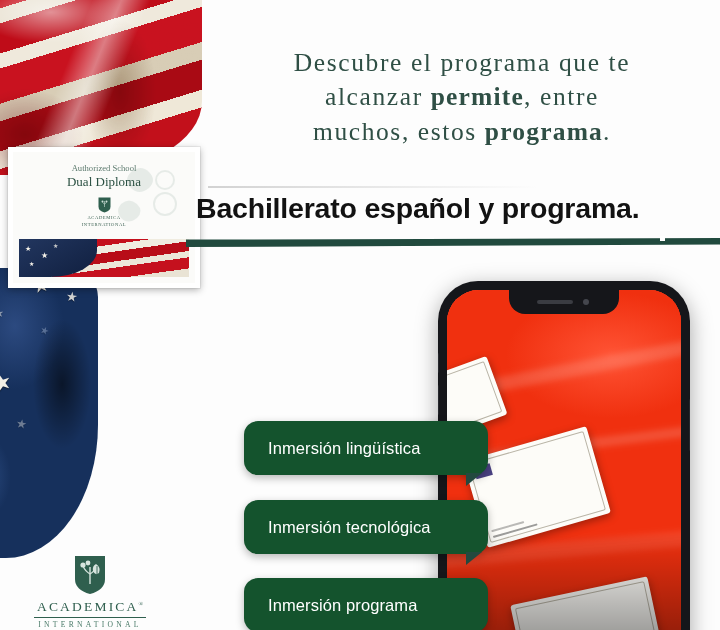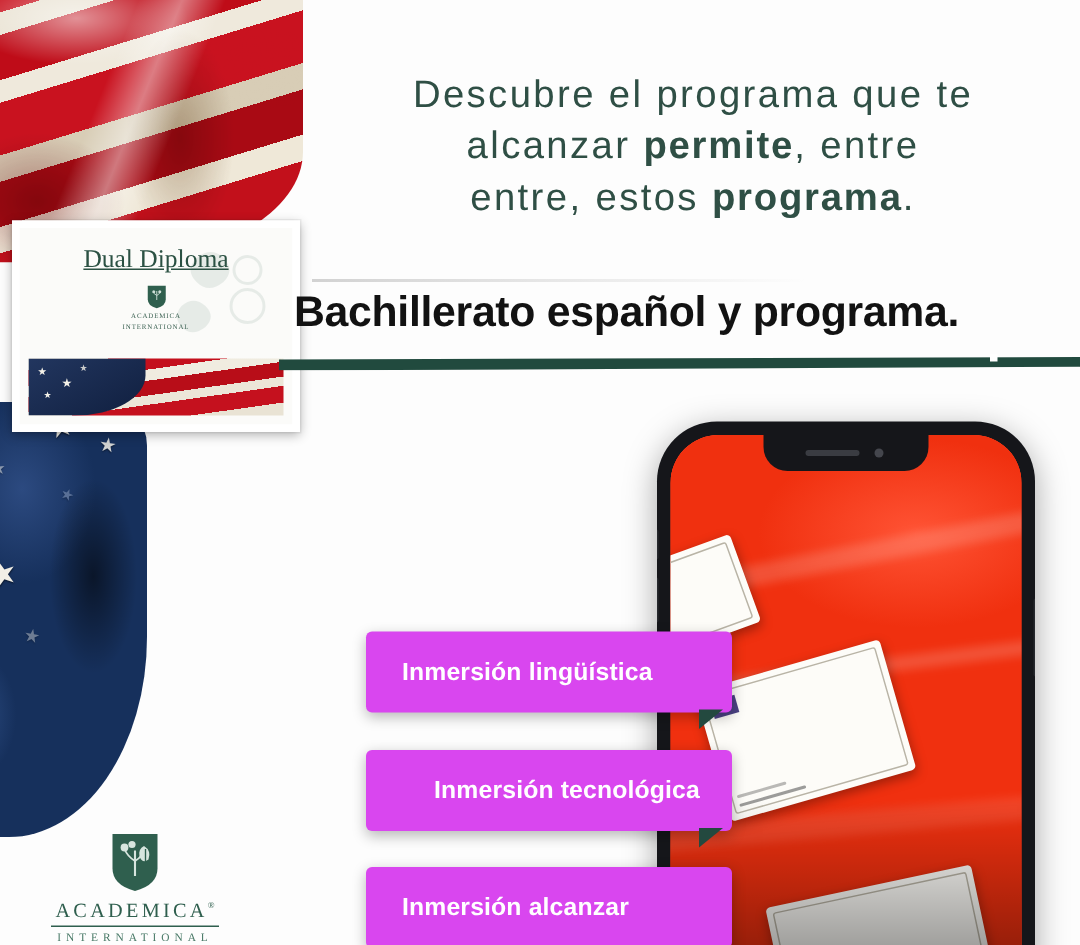--- a/index.html
+++ b/index.html
@@ -76,21 +76,21 @@
   }
   .dc-paper{position:absolute;inset:0;background:#fbfbf9;}
   .dc-watermark{
     position:absolute;right:6px;top:8px;width:76px;height:70px;
     opacity:.14;
   }
   .dc-text{position:absolute;left:0;right:0;top:10px;text-align:center;
     font-family:"Liberation Serif", serif;color:#2b5143;}
   .dc-l1{font-size:13.5px;letter-spacing:.2px;}
   .dc-l2{font-size:8.6px;margin-top:1px;color:#5c7a6e;}
-  .dc-l3{font-size:17px;margin-top:1px;text-decoration:underline;}
+  .dc-l3{font-size:13px;margin-top:1px;}
   .dc-shield{width:13px;height:16px;margin:7px auto 0;display:block;}
   .dc-brand{text-align:center;font-family:"Liberation Serif",serif;font-size:4.6px;
     letter-spacing:.6px;color:#3b6152;margin-top:2px;line-height:1.5;}
   .dc-flagstrip{
     position:absolute;left:6px;right:6px;bottom:6px;height:38px;overflow:hidden;
     background:linear-gradient(172deg,
       #e8e3d6 0 12%, #c4101d 12% 30%, #f0ece0 30% 42%,
       #b80d18 42% 58%, #ece6d8 58% 68%, #c5111e 68% 86%, #e9e3d4 86% 100%);
   }
   .dc-flagstrip .blue{
@@ -103,20 +103,21 @@
   .dc-flagstrip .sb{left:22px;top:13px;font-size:8px;}
   .dc-flagstrip .sc{left:10px;top:22px;font-size:6px;}
   .dc-flagstrip .sd{left:34px;top:4px;font-size:6px;opacity:.8;}
 
   
   .headline{
     position:absolute;left:206px;top:46px;width:512px;
     text-align:center;color:#2f4f45;
     font-size:25.5px;line-height:1.35;letter-spacing:1.6px;
     font-weight:400;
+    font-family:Liberation Serif, serif;
   }
   .headline b{font-weight:700;letter-spacing:1.2px;}
 
   
   .title-wrap{position:absolute;left:186px;top:186px;width:534px;height:62px;}
   .title-top-line{position:absolute;left:22px;top:0;width:330px;height:2px;
     background:linear-gradient(90deg,rgba(130,130,130,.35),rgba(130,130,130,0));}
   .main-title{
     position:absolute;left:10px;top:6px;width:524px;
     font-size:28.5px;font-weight:700;color:#121212;letter-spacing:-.2px;
@@ -175,37 +176,37 @@
   .notch .cam{position:absolute;left:74px;top:9px;width:6px;height:6px;
     background:#44464d;border-radius:50%;}
   .btn-side{position:absolute;background:#26282d;border-radius:2px;}
   .btn-mute{left:-2px;top:72px;width:3px;height:20px;}
   .btn-v1{left:-2px;top:104px;width:3px;height:30px;}
   .btn-v2{left:-2px;top:142px;width:3px;height:30px;}
   .btn-pwr{right:-2px;top:118px;width:3px;height:52px;}
 
   
   .bubble{
-    position:absolute;background:#d946ef;color:#ffffff;
-    border-radius:4px;
-    font-size:16.5px;font-weight:700;letter-spacing:.1px;
+    position:absolute;background:#14532d;color:#ffffff;
+    border-radius:14px;
+    font-size:16.5px;font-weight:400;letter-spacing:.1px;
     display:flex;align-items:center;
     box-shadow:0 3px 9px rgba(0,0,0,.28);
     z-index:5;
   }
   .bubble span{padding-left:24px;}
   .bubble::after{
     content:"";position:absolute;right:6px;bottom:-11px;
     width:0;height:0;
     border-left:16px solid #23493F;
     border-bottom:13px solid transparent;
     border-top:0;
   }
   .b1{left:244px;top:421px;width:244px;height:54px;}
-  .b2{left:244px;top:500px;width:244px;height:54px;justify-content:center;}
+  .b2{left:244px;top:500px;width:244px;height:54px;}
   .b3{left:244px;top:578px;width:244px;height:54px;}
 
   
   .logo{position:absolute;left:28px;top:554px;width:124px;text-align:center;}
   .logo-shield{display:block;margin:0 auto;}
   .logo-name{
     font-family:"Liberation Serif", serif;font-size:13.5px;letter-spacing:2.2px;
     color:#2f5f4e;margin-top:3px;position:relative;
   }
   .logo-name sup{font-size:6px;vertical-align:super;letter-spacing:0;}
@@ -231,33 +232,34 @@
     <div class="star st5">★</div>
     <div class="star st6">★</div>
   </div>
 
   <div class="headline">
     <div><span>Descubre el programa que te</span></div>
     <div>
       <span>alcanzar </span><b>permite</b><span>, entre</span>
     </div>
     <div>
-      <span>entre, estos </span><b>programa</b><span>.</span>
+      <span>muchos, estos </span><b>programa</b><span>.</span>
     </div>
   </div>
 
   <div class="diploma-card">
     <div class="dc-paper"></div>
     <svg class="dc-watermark" viewBox="0 0 76 70">
       <path d="M18 12 q10-8 18 0 q8 8 0 16 q-10 8-18 0 q-8-8 0-16z" fill="#6f8f82"></path>
       <circle cx="52" cy="20" r="9" fill="none" stroke="#6f8f82" stroke-width="2"></circle>
       <circle cx="52" cy="44" r="11" fill="none" stroke="#6f8f82" stroke-width="2"></circle>
       <path d="M8 44 q8-7 16 0 q7 7 0 14 q-9 7-16 0 q-6-7 0-14z" fill="#6f8f82"></path>
     </svg>
     <div class="dc-text">
+      <div class="dc-l2">Authorized School</div>
       <div class="dc-l3">Dual Diploma</div>
       <svg class="dc-shield" viewBox="0 0 26 32">
         <path d="M1 1 H25 V19 Q25 28 13 31 Q1 28 1 19 Z" fill="#2f5f4e"></path>
         <path d="M13 8 v12 M9 11 l4 3 M17 11 l-4 3" stroke="#cfe0d8" stroke-width="1.2" fill="none"></path>
         <circle cx="9" cy="9" r="2" fill="#cfe0d8"></circle>
           <circle cx="17" cy="9" r="2" fill="#cfe0d8"></circle>
       </svg>
       <div class="dc-brand">
         <span>ACADEMICA</span><br>
         <span>INTERNATIONAL</span>
@@ -313,21 +315,21 @@
     <div class="btn-side btn-pwr"></div>
   </div>
 
   <div class="bubble b1">
     <span>Inmersión lingüística</span>
   </div>
   <div class="bubble b2">
     <span>Inmersión tecnológica</span>
   </div>
   <div class="bubble b3">
-    <span>Inmersión alcanzar</span>
+    <span>Inmersión programa</span>
   </div>
 
   <div class="logo">
     <svg class="logo-shield" width="34" height="42" viewBox="0 0 34 42">
       <path d="M2 2 H32 V25 Q32 36 17 40 Q2 36 2 25 Z" fill="#2f5f4e"></path>
       <path d="M17 13 v17" stroke="#d7e5de" stroke-width="1.4" fill="none"></path>
       <path d="M17 20 q-5-3-7-8 M17 20 q5-3 7-8" stroke="#d7e5de" stroke-width="1.2" fill="none"></path>
       <circle cx="10" cy="11" r="2.6" fill="#d7e5de"></circle>
       <circle cx="15" cy="9" r="2.4" fill="#d7e5de"></circle>
       <path d="M23 10 q5 3 3 9 q-4 3-6-2 q-1-5 3-7z" fill="#d7e5de"></path>

